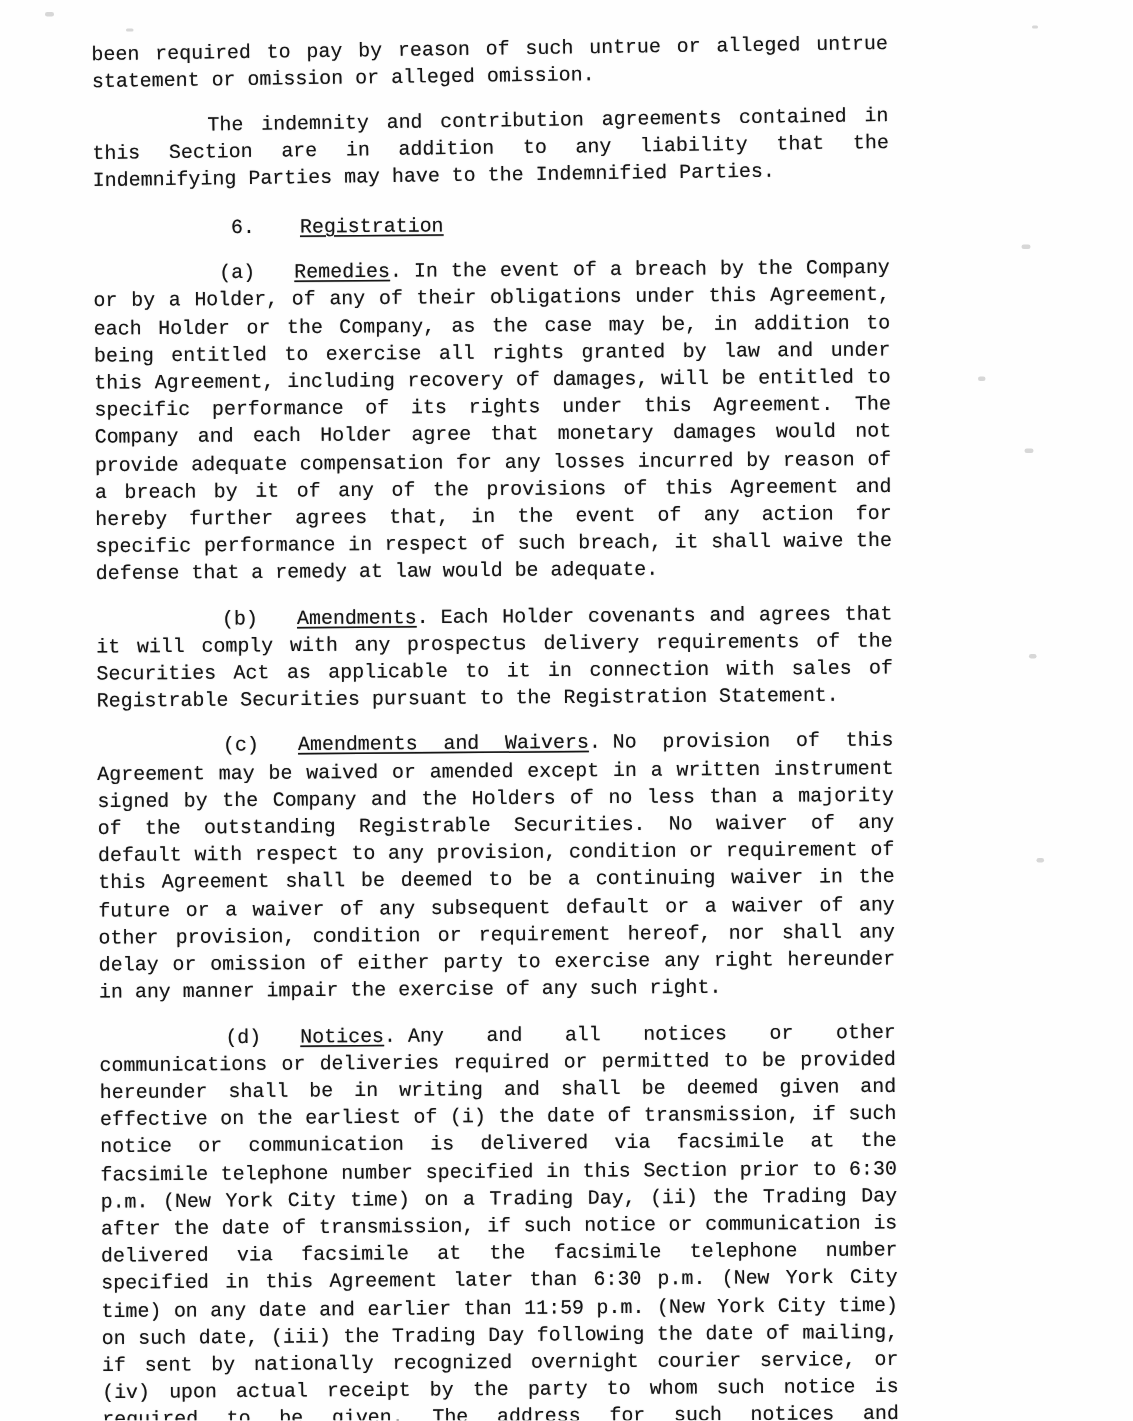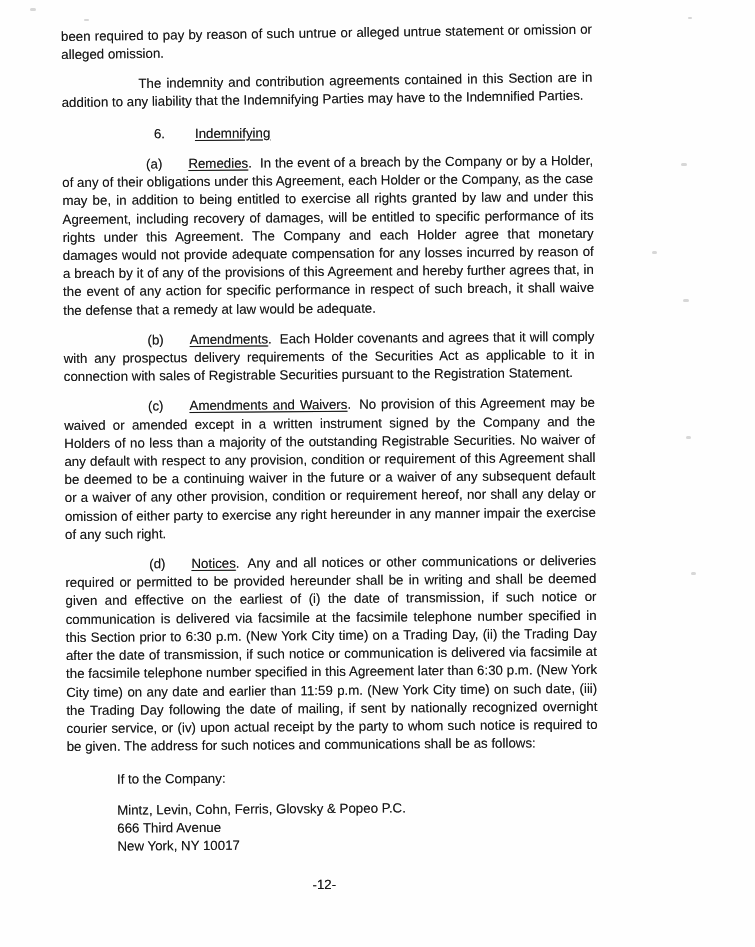--- a/index.html
+++ b/index.html
@@ -6,21 +6,21 @@
     margin: 0;
     padding: 0;
     background: #ffffff;
   }
   .page {
     position: relative;
     width: 755px;
     height: 947px;
     background: #fefefe;
     overflow: hidden;
-    font-family: Liberation Sans, sans-serif;
+    font-family: Liberation Mono, monospace;
     color: #161616;
   }
   .page-content {
     position: absolute;
     left: 61px;
     top: 26px;
     width: 531px;
     font-size: 13.3px;
     line-height: 18.2px;
     text-shadow: 0 0 0.6px rgba(25,25,25,0.55);
@@ -75,21 +75,21 @@
   <div class="speck speck6"></div>
   <div class="speck speck7"></div>
   <div class="speck speck8"></div>
 
   <div class="page-content">
 
     <p class="para p-intro tilt-more">been required to pay by reason of such untrue or alleged untrue statement or omission or alleged omission.</p>
 
     <p class="para p-indemnity tilt-more">The indemnity and contribution agreements contained in this Section are in addition to any liability that the Indemnifying Parties may have to the Indemnified Parties.</p>
 
-    <p class="section-heading"><span class="section-number">6.</span><span class="tab-gap"></span><span class="underlined">Indemnifying</span></p>
+    <p class="section-heading"><span class="section-number">6.</span><span class="tab-gap"></span><span class="underlined">Registration</span></p>
 
     <p class="para subsection"><span>(a)</span><span class="tab-gap-sm"></span><span class="underlined">Remedies</span><span>.</span><span class="body-run">In the event of a breach by the Company or by a Holder, of any of their obligations under this Agreement, each Holder or the Company, as the case may be, in addition to being entitled to exercise all rights granted by law and under this Agreement, including recovery of damages, will be entitled to specific performance of its rights under this Agreement.  The Company and each Holder agree that monetary damages would not provide adequate compensation for any losses incurred by reason of a breach by it of any of the provisions of this Agreement and hereby further agrees that, in the event of any action for specific performance in respect of such breach, it shall waive the defense that a remedy at law would be adequate.</span></p>
 
     <p class="para subsection"><span>(b)</span><span class="tab-gap-sm"></span><span class="underlined">Amendments</span><span>.</span><span class="body-run">Each Holder covenants and agrees that it will comply with any prospectus delivery requirements of the Securities Act as applicable to it in connection with sales of Registrable Securities pursuant to the Registration Statement.</span></p>
 
     <p class="para subsection"><span>(c)</span><span class="tab-gap-sm"></span><span class="underlined">Amendments and Waivers</span><span>.</span><span class="body-run">No provision of this Agreement may be waived or amended except in a written instrument signed by the Company and the Holders of no less than a majority of the outstanding Registrable Securities.  No waiver of any default with respect to any provision, condition or requirement of this Agreement shall be deemed to be a continuing waiver in the future or a waiver of any subsequent default or a waiver of any other provision, condition or requirement hereof, nor shall any delay or omission of either party to exercise any right hereunder in any manner impair the exercise of any such right.</span></p>
 
     <p class="para subsection"><span>(d)</span><span class="tab-gap-sm"></span><span class="underlined">Notices</span><span>.</span><span class="body-run">Any and all notices or other communications or deliveries required or permitted to be provided hereunder shall be in writing and shall be deemed given and effective on the earliest of (i) the date of transmission, if such notice or communication is delivered via facsimile at the facsimile telephone number specified in this Section prior to 6:30 p.m. (New York City time) on a Trading Day, (ii) the Trading Day after the date of transmission, if such notice or communication is delivered via facsimile at the facsimile telephone number specified in this Agreement later than 6:30 p.m. (New York City time) on any date and earlier than 11:59 p.m. (New York City time) on such date, (iii) the Trading Day following the date of mailing, if sent by nationally recognized overnight courier service, or (iv) upon actual receipt by the party to whom such notice is required to be given.  The address for such notices and communications shall be as follows:</span></p>
 
     <div class="address-area">

